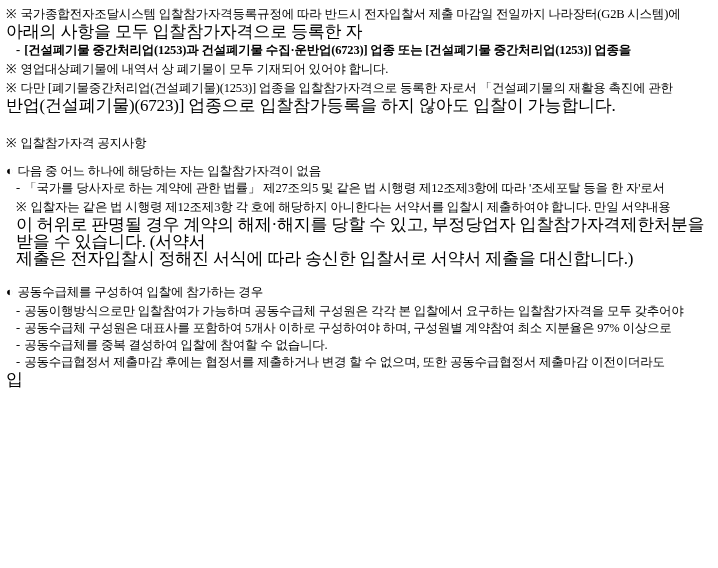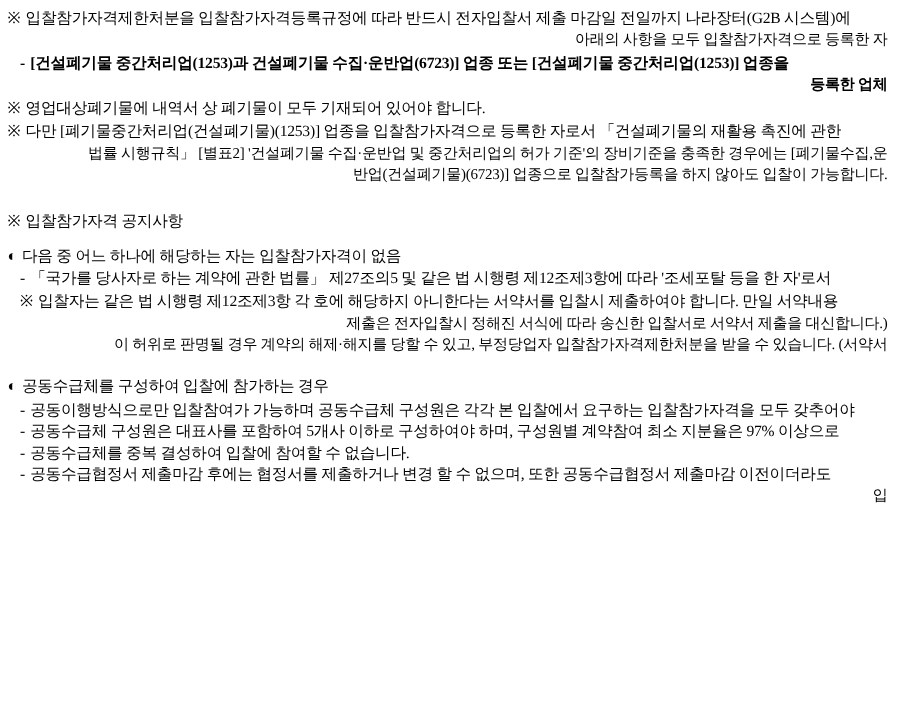--- a/index.html
+++ b/index.html
@@ -18,26 +18,25 @@
     width: 718px;
     height: 568px;
     box-sizing: border-box;
     padding: 6px 8px 0 6px;
     position: relative;
   }
   .block {
     margin: 0 0 2px 0;
   }
   .line {
-    font-size: 12px;
+    font-size: 17px;
     line-height: 17px;
     letter-spacing: -0.2px;
     white-space: pre-wrap;
     word-break: keep-all;
-    text-align: right;
   }
   .indent-0 { padding-left: 0px; }
   .indent-1 { padding-left: 10px; }
   .bold {
     font-weight: bold;
   }
   .spacer-sm { height: 9px; }
   .spacer-md { height: 15px; }
   .spacer-lg { height: 19px; }
   .bullet-row {
@@ -60,46 +59,44 @@
   }
 </style>
 </head>
 <body>
 
 <div class="page">
 
   <div class="block">
     <div class="bullet-row indent-0">
       <span class="bullet-mark">※</span>
-      <span class="bullet-text">입찰참가자격제한처분을 입찰참가자격등록규정에 따라 반드시 전자입찰서 제출 마감일 전일까지 나라장터(G2B 시스템)에</span>
+      <span class="bullet-text">국가종합전자조달시스템 입찰참가자격등록규정에 따라 반드시 전자입찰서 제출 마감일 전일까지 나라장터(G2B 시스템)에</span>
     </div>
     <div class="line indent-0">아래의 사항을 모두 입찰참가자격으로 등록한 자</div>
   </div>
 
   <div class="block">
     <div class="bullet-row indent-1">
       <span class="bullet-mark bold">-</span>
       <span class="bullet-text bold">[건설폐기물 중간처리업(1253)과 건설폐기물 수집·운반업(6723)] 업종 또는 [건설폐기물 중간처리업(1253)] 업종을</span>
     </div>
-    <div class="line indent-0 bold">등록한 업체</div>
   </div>
 
   <div class="block">
     <div class="bullet-row indent-0">
       <span class="bullet-mark">※</span>
       <span class="bullet-text">영업대상폐기물에 내역서 상 폐기물이 모두 기재되어 있어야 합니다.</span>
     </div>
   </div>
 
   <div class="block">
     <div class="bullet-row indent-0">
       <span class="bullet-mark">※</span>
       <span class="bullet-text">다만 [폐기물중간처리업(건설폐기물)(1253)] 업종을 입찰참가자격으로 등록한 자로서 「건설폐기물의 재활용 촉진에 관한</span>
     </div>
-    <div class="line indent-0">법률 시행규칙」 [별표2] '건설폐기물 수집·운반업 및 중간처리업의 허가 기준'의 장비기준을 충족한 경우에는 [폐기물수집,운</div>
     <div class="line indent-0">반업(건설폐기물)(6723)] 업종으로 입찰참가등록을 하지 않아도 입찰이 가능합니다.</div>
   </div>
 
   <div class="spacer-lg"></div>
 
   <div class="block">
     <div class="bullet-row indent-0">
       <span class="bullet-mark">※</span>
       <span class="bullet-text">입찰참가자격 공지사항</span>
     </div>
@@ -116,22 +113,22 @@
       <span class="bullet-mark">-</span>
       <span class="bullet-text">「국가를 당사자로 하는 계약에 관한 법률」 제27조의5 및 같은 법 시행령 제12조제3항에 따라 '조세포탈 등을 한 자'로서</span>
     </div>
   </div>
 
   <div class="block">
     <div class="bullet-row indent-1">
       <span class="bullet-mark">※</span>
       <span class="bullet-text">입찰자는 같은 법 시행령 제12조제3항 각 호에 해당하지 아니한다는 서약서를 입찰시 제출하여야 합니다. 만일 서약내용</span>
     </div>
+    <div class="line indent-1">이 허위로 판명될 경우 계약의 해제·해지를 당할 수 있고, 부정당업자 입찰참가자격제한처분을 받을 수 있습니다. (서약서</div>
     <div class="line indent-1">제출은 전자입찰시 정해진 서식에 따라 송신한 입찰서로 서약서 제출을 대신합니다.)</div>
-    <div class="line indent-1">이 허위로 판명될 경우 계약의 해제·해지를 당할 수 있고, 부정당업자 입찰참가자격제한처분을 받을 수 있습니다. (서약서</div>
   </div>
 
   <div class="spacer-md"></div>
 
   <div class="block">
     <div class="bullet-row indent-0">
       <span class="bullet-mark">◐</span>
       <span class="bullet-text">공동수급체를 구성하여 입찰에 참가하는 경우</span>
     </div>
   </div>

